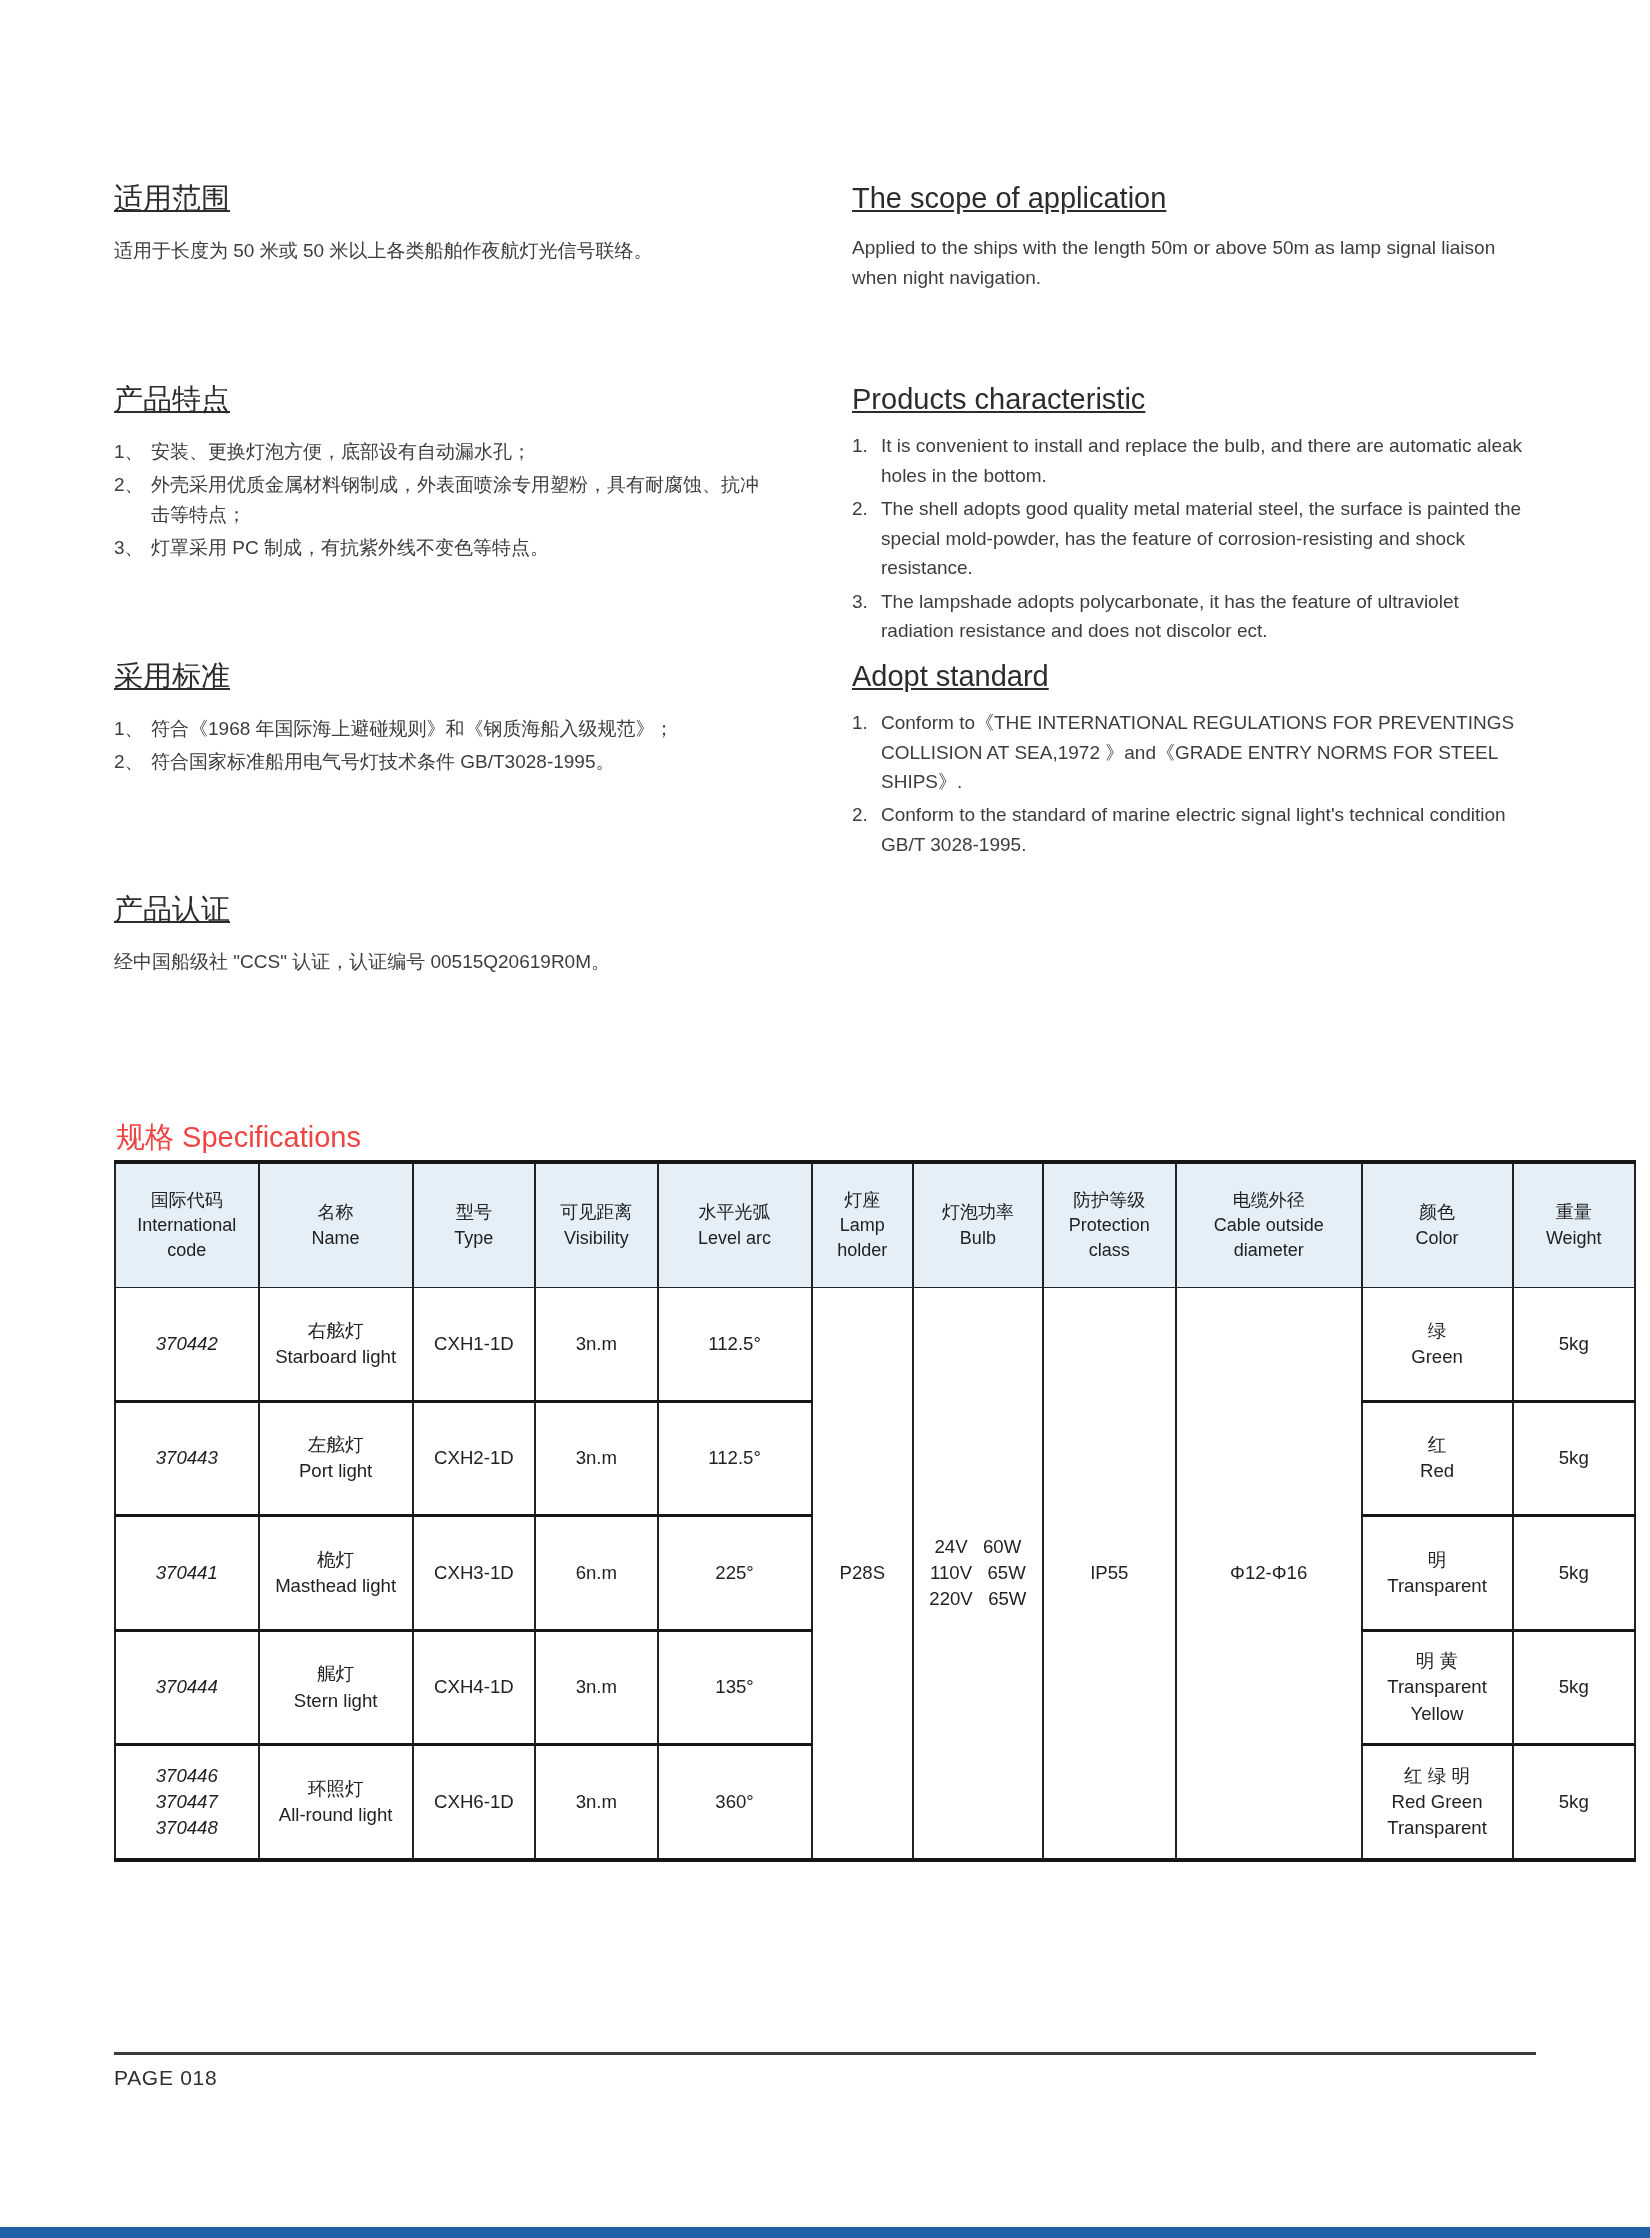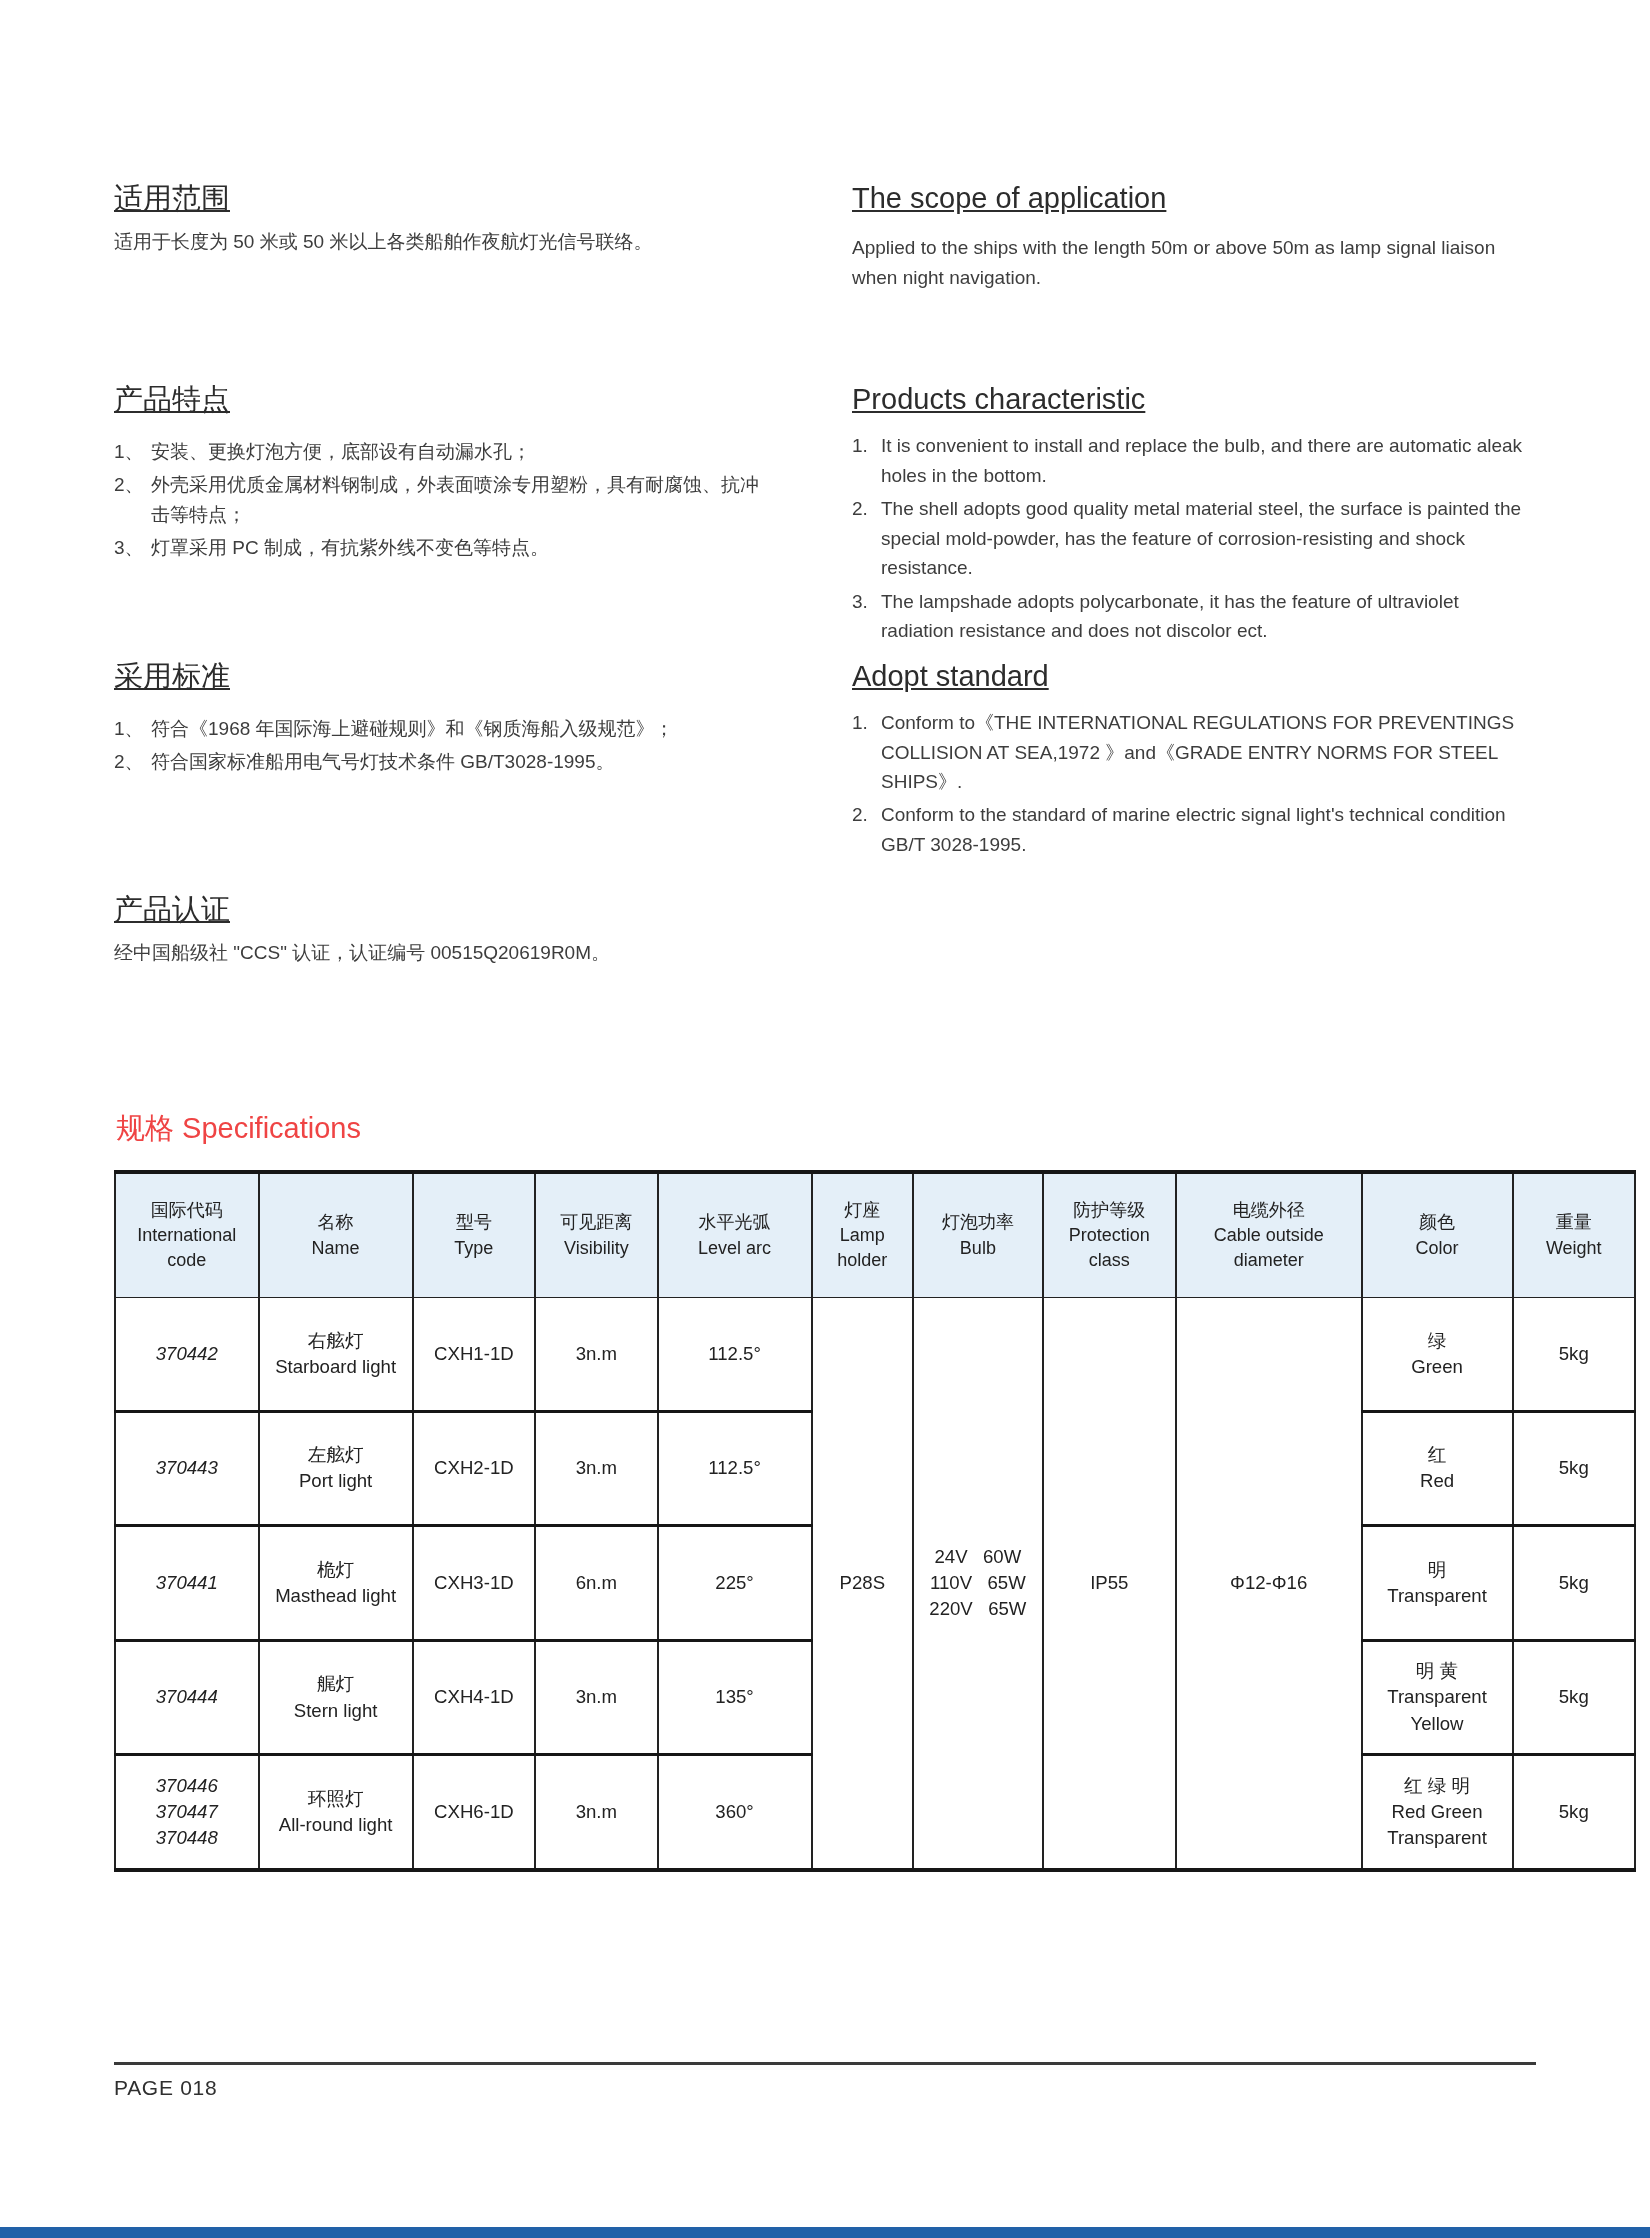--- a/index.html
+++ b/index.html
@@ -35,38 +35,38 @@
   .sec-row.r1{margin-bottom:90px;}
   .sec-row.r2{margin-bottom:13.3px;}
   .sec-row.r3{margin-bottom:33px;}
   .sec-h{
     margin:0;
     font-size:29px;line-height:1.2;font-weight:500;
     color:#2c2c2c;
     text-decoration:underline;
   }
   .sec-body{
-    margin:11px 0 0 0;
+    margin:20px 0 0 0;
     font-size:19px;line-height:1.55;color:#3d3d3d;
   }
   .sec-body.en{margin-top:17.3px;}
   .items{margin-top:20px;}
   .items.en{margin-top:14.6px;}
   .item{display:flex;font-size:19px;line-height:1.55;color:#3d3d3d;margin-top:4px;}
   .item .num{flex:0 0 37px;}
   .item.en .num{flex:0 0 29px;}
   .item .txt{flex:1;}
   
   .specs{margin-top:143px;}
   .specs-h{
     margin:2px;
     font-size:29px;line-height:1.2;font-weight:500;color:#ef4444;
   }
   table.spec{
-    margin-top:25px;
+    margin-top:6px;
     border-collapse:collapse;
     table-layout:fixed;
     width:1522px;
     border-top:4.7px solid #161616;
     border-bottom:4.7px solid #161616;
     border-left:2px solid #222222;
     border-right:2px solid #222222;
   }
   table.spec th{
     background:#e4eff8;

